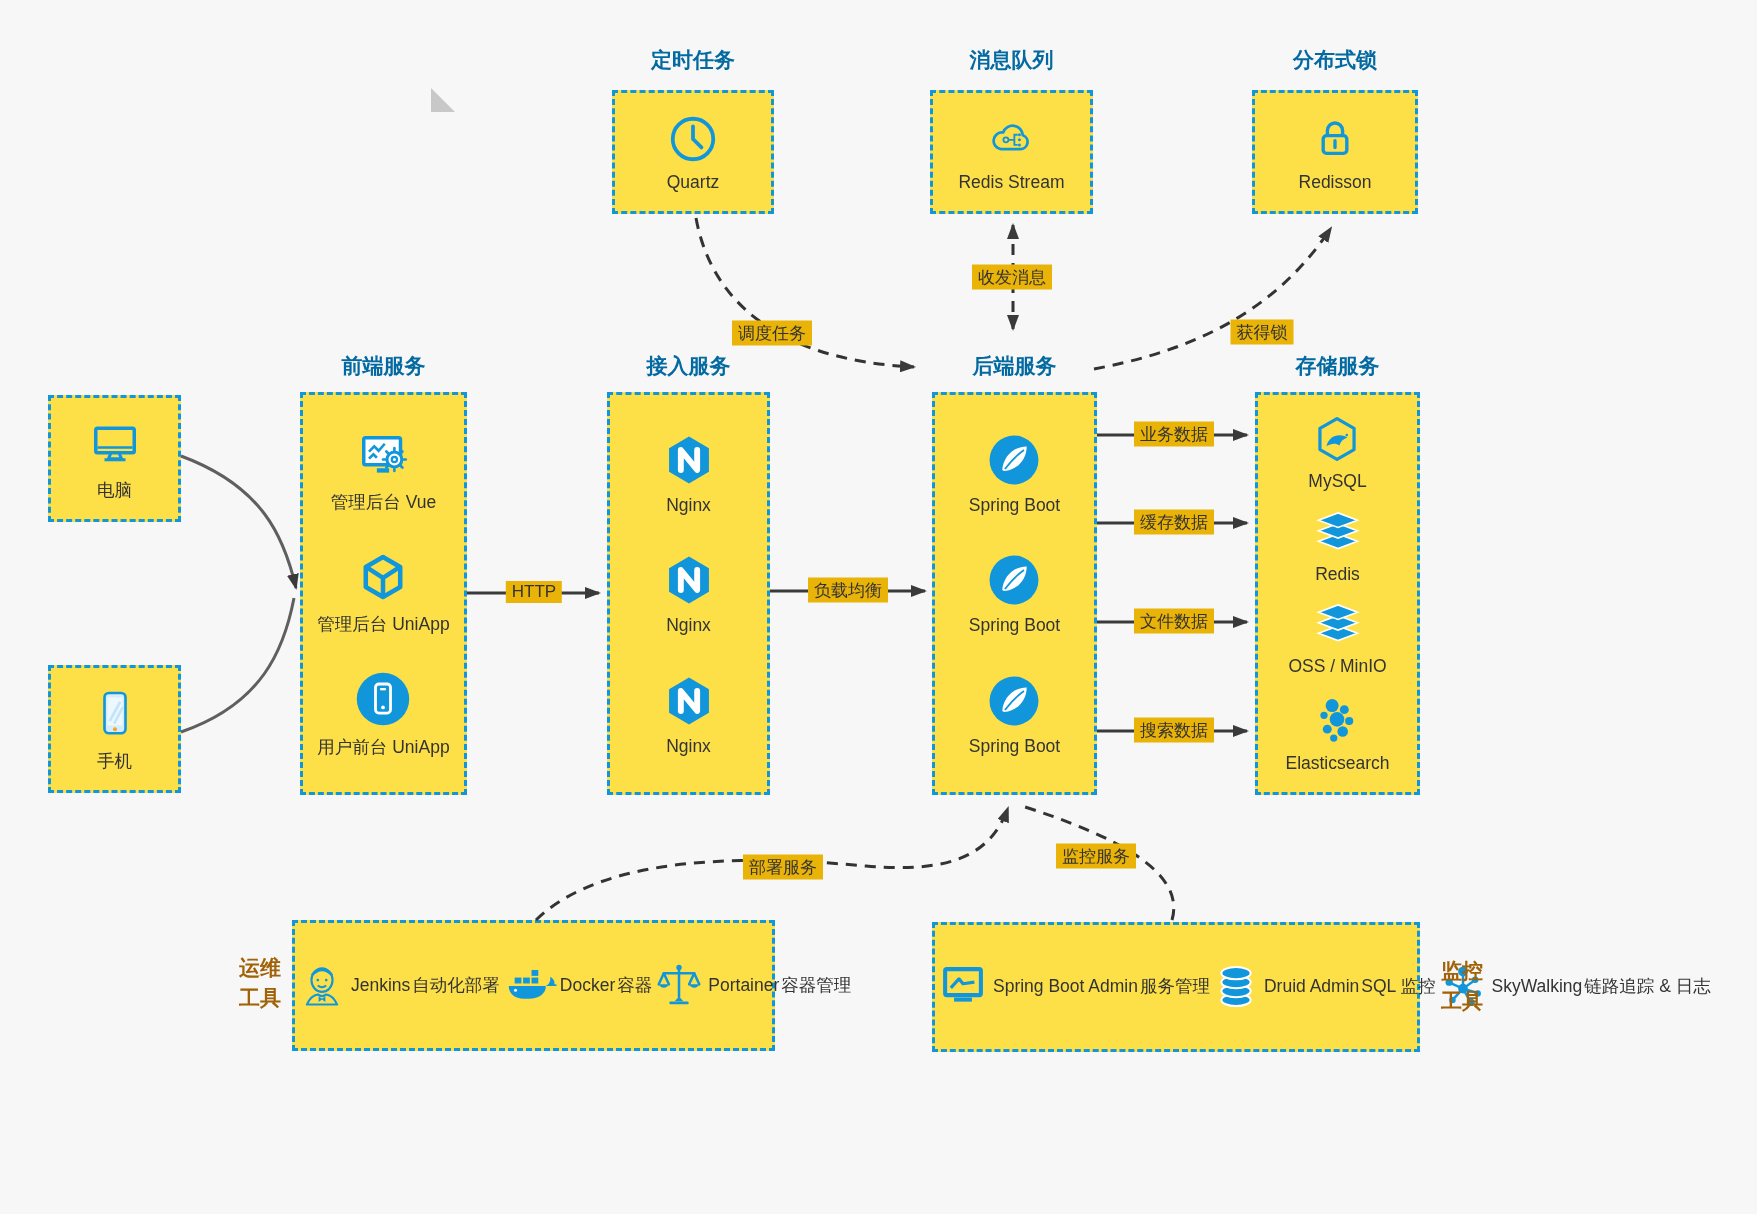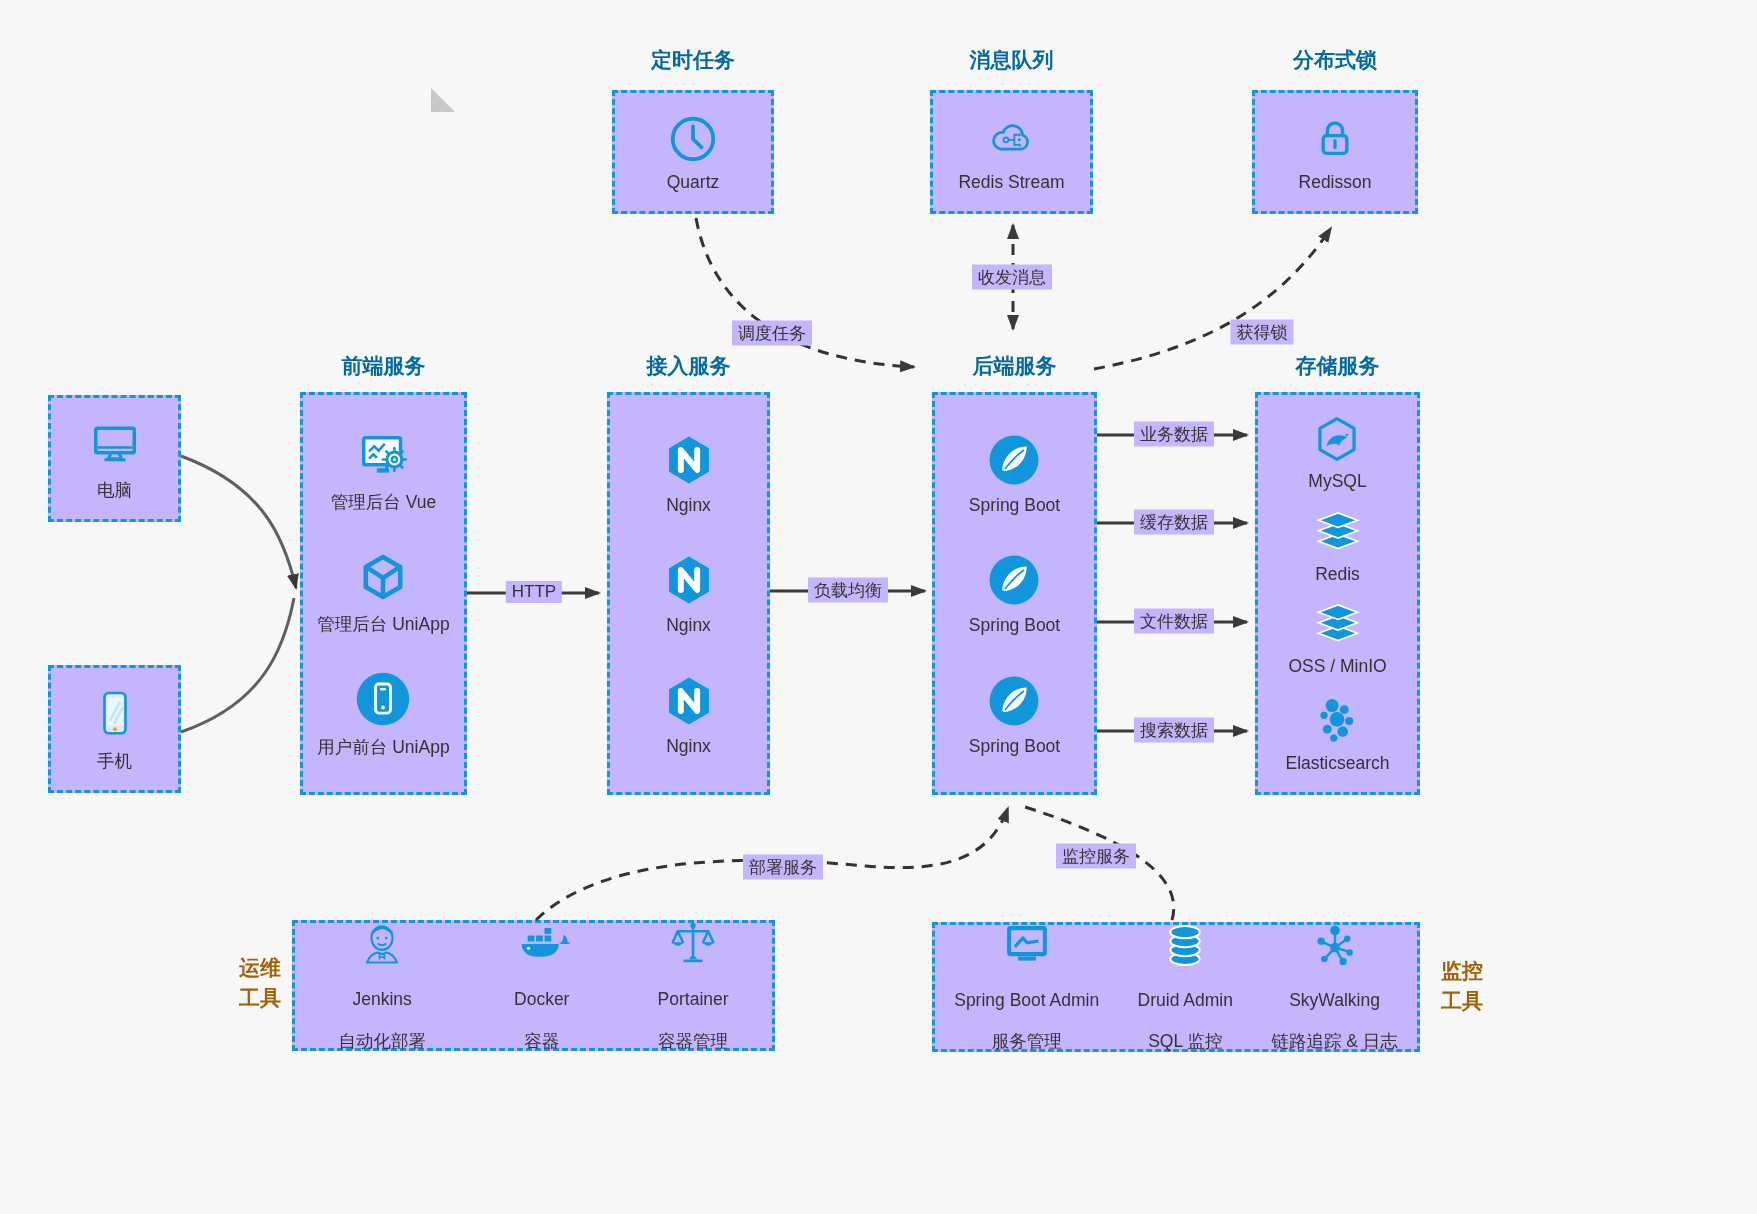--- a/index.html
+++ b/index.html
@@ -15,48 +15,48 @@
   
   .grp-title{position:absolute;font-size:21px;font-weight:bold;color:#0369a1;text-align:center;z-index:4;}
   #t-quartz{left:612px;top:46px;width:162px;}
   #t-mq{left:930px;top:46px;width:163px;}
   #t-lock{left:1252px;top:46px;width:166px;text-align:center;}
   #t-front{left:300px;top:352px;width:167px;}
   #t-gw{left:607px;top:352px;width:163px;}
   #t-back{left:932px;top:352px;width:165px;}
   #t-store{left:1255px;top:352px;width:165px;}
   
-  .box{position:absolute;box-sizing:border-box;border:3px dashed #1296db;background:#c4b5fd;
+  .box{position:absolute;box-sizing:border-box;border:3px dashed #1296db;background:#fde047;
     display:flex;z-index:1;}
   .vstack{flex-direction:column;justify-content:space-evenly;align-items:center;}
   .hstack{flex-direction:row;justify-content:space-around;align-items:center;}
   #b-quartz{left:612px;top:90px;width:162px;height:124px;}
   #b-mq{left:930px;top:90px;width:163px;height:124px;}
   #b-lock{left:1252px;top:90px;width:166px;height:124px;}
   #b-pc{left:48px;top:395px;width:133px;height:127px;}
   #b-phone{left:48px;top:665px;width:133px;height:128px;}
   #b-front{left:300px;top:392px;width:167px;height:403px;}
   #b-gw{left:607px;top:392px;width:163px;height:403px;}
   #b-back{left:932px;top:392px;width:165px;height:403px;}
   #b-store{left:1255px;top:392px;width:165px;height:403px;}
   #b-ops{left:292px;top:920px;width:483px;height:131px;}
   #b-mon{left:932px;top:922px;width:488px;height:130px;}
   .node{display:flex;flex-direction:column;align-items:center;gap:6px;}
   .node-label{font-size:17.5px;color:#333;white-space:nowrap;}
-  .bnode{display:flex;flex-direction:column;align-items:center;gap:16px;text-align:center;}
+  .bnode{display:flex;flex-direction:row;align-items:center;gap:2px;text-align:center;}
   .bnode .node-label{line-height:1.45;}
   
   .side-label{position:absolute;color:#a16207;font-weight:bold;font-size:21px;line-height:1.45;
     text-align:center;z-index:4;}
   #l-ops{left:234px;top:953px;width:52px;}
   #l-mon{left:1436px;top:956px;width:52px;}
   
   #wires{position:absolute;left:0;top:0;z-index:3;pointer-events:none;}
   
-  .edge-label{position:absolute;transform:translate(-50%,-50%);background:#c4b5fd;
+  .edge-label{position:absolute;transform:translate(-50%,-50%);background:#eab308;
     padding:1px 6px;font-size:17px;color:#333;white-space:nowrap;z-index:6;}
   #el-http{left:534px;top:592px;}
   #el-lb{left:848px;top:590px;}
   #el-biz{left:1174px;top:434px;}
   #el-cache{left:1174px;top:522px;}
   #el-file{left:1174px;top:621px;}
   #el-search{left:1174px;top:730px;}
   #el-sched{left:772px;top:333px;}
   #el-msg{left:1012px;top:277px;}
   #el-lock{left:1262px;top:332px;}

